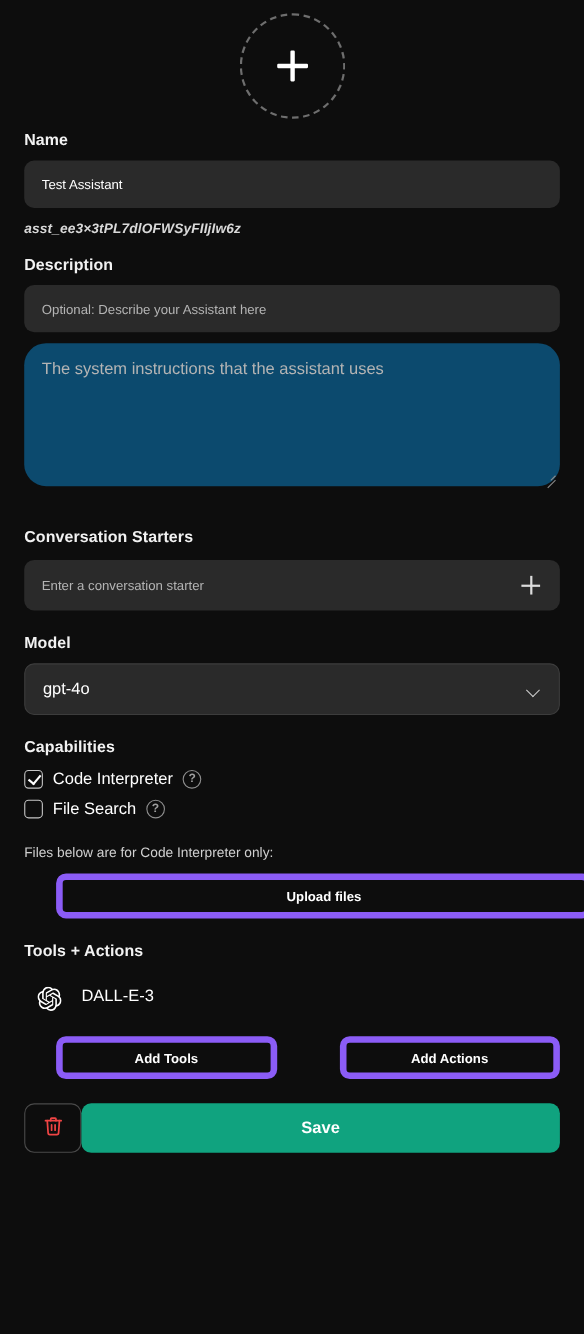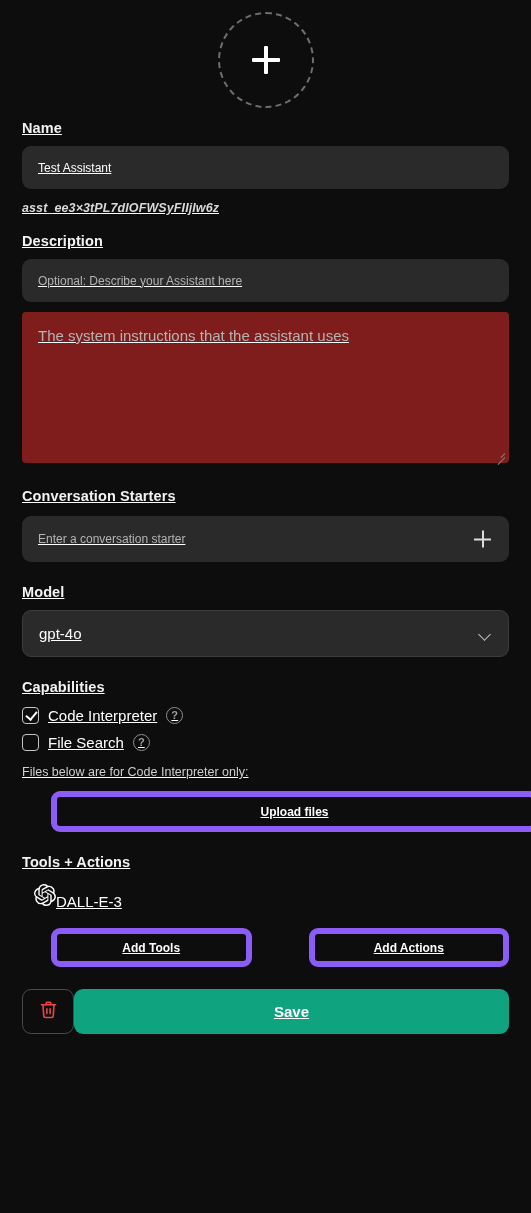--- a/index.html
+++ b/index.html
@@ -11,21 +11,20 @@
     font-family: "Liberation Sans", sans-serif;
     color: #ffffff;
     overflow: hidden;
   }
 
   .page {
     width: 531px;
     height: 1213px;
     position: relative;
     padding: 0 22px;
-    text-decoration: underline;
   }
 
   
   .avatar-wrap {
     height: 120px;
     display: flex;
     align-items: center;
     justify-content: center;
   }
   .avatar {
@@ -81,23 +80,23 @@
   .sub-id {
     font-size: 12.5px;
     font-style: italic;
     font-weight: bold;
     color: #d9d9d9;
     letter-spacing: .1px;
   }
 
   .textarea-box {
     width: 100%;
-    height: 151px;
-    background: #7f1d1d;
-    border-radius: 4px;
+    height: 130px;
+    background: #0c4a6e;
+    border-radius: 20px;
     position: relative;
     padding: 15px 16px;
     font-size: 15px;
     color: #b4b4b4;
     cursor: text;
   }
   .resize-grip {
     position: absolute;
     right: 4px;
     bottom: 3px;
@@ -234,21 +233,22 @@
     cursor: pointer;
     display: flex;
     align-items: center;
     justify-content: center;
     margin-left: 29px;
   }
 
   
   .tool-row {
     display: flex;
-    align-items: flex-end;
+    align-items: flex-start;
+    gap: 18px;
     padding-left: 12px;
     cursor: pointer;
   }
   .tool-name { font-size: 15px; color: #ffffff; }
 
   .two-col {
     display: flex;
     gap: 28px;
   }
   .two-col > * { flex: 1; }
@@ -277,24 +277,24 @@
     border-radius: 9px;
     background: #10a37f;
     color: #ffffff;
     font-size: 15px;
     font-weight: bold;
     font-family: "Liberation Sans", sans-serif;
     cursor: pointer;
   }
   .mt-10 { margin-top: 10px; }
   .mt-12 { margin-top: 12px; }
-  .mt-14 { margin-top: 14px; }
+  .mt-14 { margin-top: 24px; }
   .mt-18 { margin-top: 18px; }
   .mt-22 { margin-top: 22px; }
-  .mt-25 { margin-top: 25px; }
+  .mt-25 { margin-top: 39px; }
 </style>
 </head>
 <body>
 
 <div class="page">
 
   <div class="avatar-wrap">
     <div class="avatar">
       <span class="plus-big"></span>
     </div>

